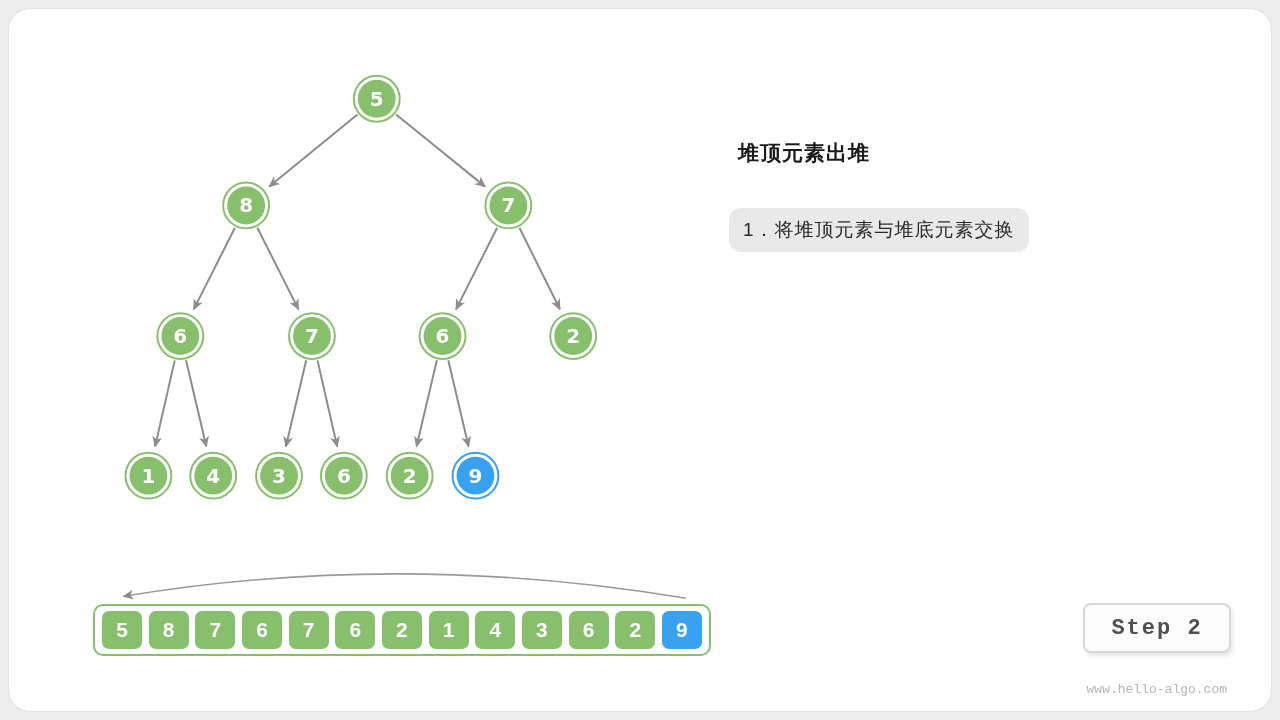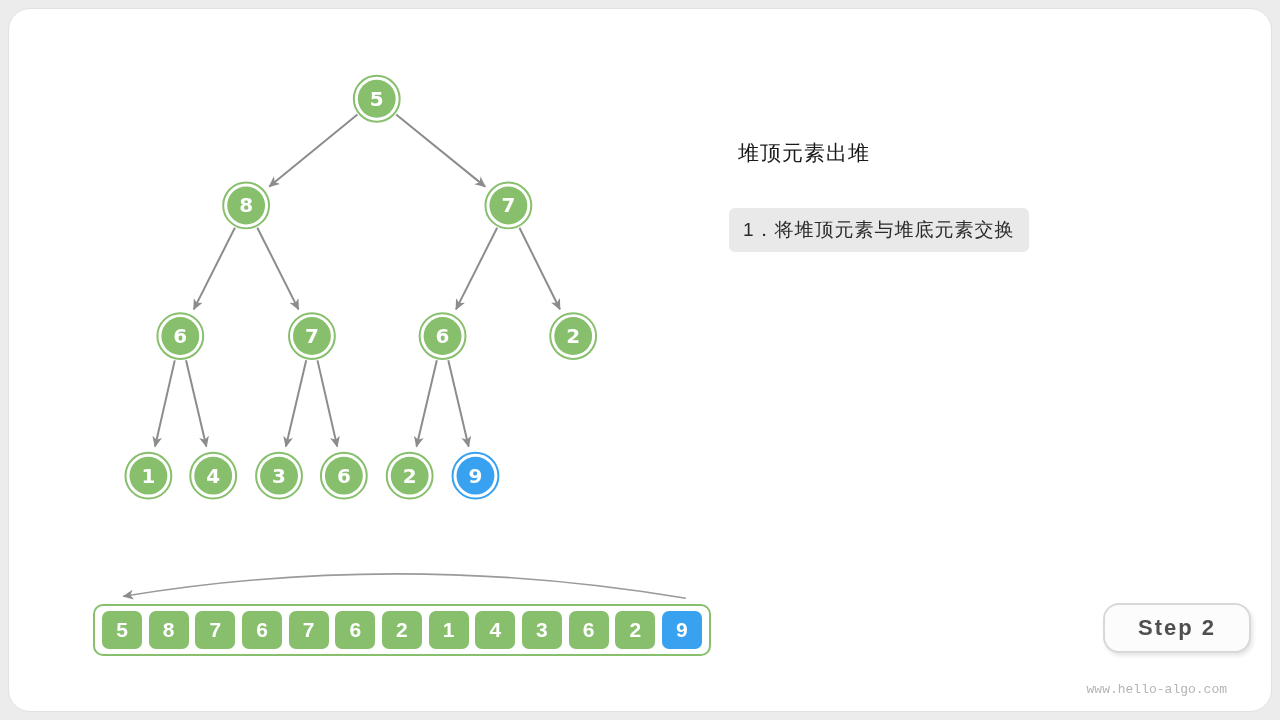--- a/index.html
+++ b/index.html
@@ -37,33 +37,33 @@
     font-weight:bold;
     text-anchor:middle;
     dominant-baseline:central;
   }
   .swap{fill:none;stroke:#9a9a9a;stroke-width:1.6}
   .panel-title{
     position:absolute;
     left:729px;
     top:130px;
     font-size:21px;
-    font-weight:normal;
+    font-weight:bold;
     color:#1a1a1a;
     letter-spacing:1px;
   }
   .note{
     position:absolute;
     left:720px;
     top:199px;
     background:var(--note-bg);
     color:#2b2b2b;
     font-size:19px;
     padding:9px 14px;
-    border-radius:6px;
+    border-radius:12px;
     letter-spacing:1px;
     white-space:nowrap;
   }
   .array-box{
     position:absolute;
     left:84px;
     top:595px;
     width:618px;
     height:52px;
     background:#ffffff;
@@ -86,31 +86,30 @@
     justify-content:center;
   }
   .step-badge{
     position:absolute;
     left:1074px;
     top:594px;
     width:148px;
     height:50px;
     background:#fcfcfc;
     border:2px solid #d8d8d8;
-    border-radius:16px;
+    border-radius:8px;
     box-shadow:2px 3px 4px rgba(0,0,0,0.10);
     color:#4f4f4f;
-    font-family:Liberation Sans, sans-serif;
+    font-family:Liberation Mono, monospace;
     font-weight:bold;
     font-size:22px;
     letter-spacing:2px;
     display:flex;
     align-items:center;
     justify-content:center;
-    margin-left:20px;
   }
   .watermark{
     position:absolute;
     right:44px;
     bottom:14px;
     font-family:Liberation Mono, monospace;
     font-size:13px;
     color:#b5b5b5;
   }
 </style>

